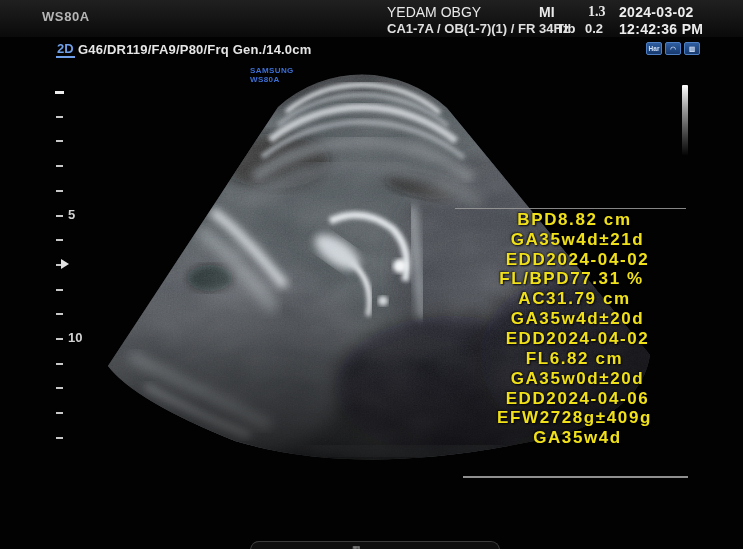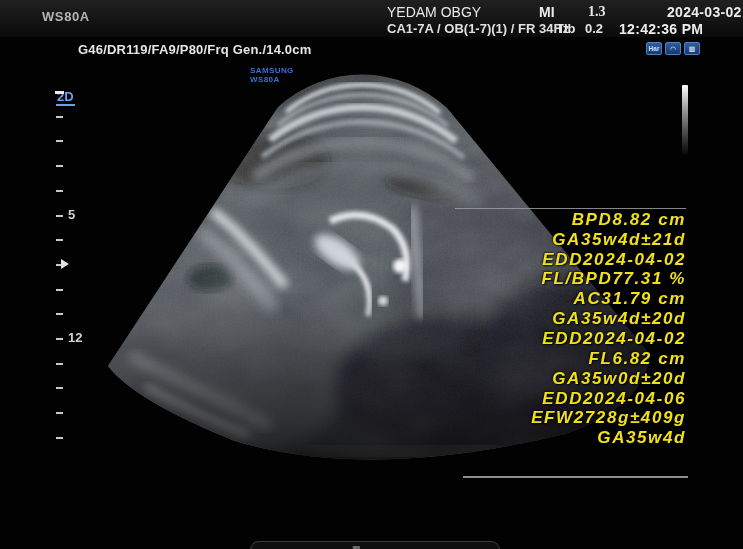--- a/index.html
+++ b/index.html
@@ -11,25 +11,25 @@
   .topbar{position:absolute;left:0;top:0;width:743px;height:37px;
     background:linear-gradient(#202020,#0a0a0a);}
   .model{position:absolute;left:42px;top:9px;font-size:13px;font-weight:bold;
     color:#b5b5b5;letter-spacing:.6px;}
   .facility{position:absolute;left:387px;top:4px;font-size:14px;font-weight:normal;color:var(--header-text,#e8e8e8);}
   .probe{position:absolute;left:387px;top:21px;font-size:13px;font-weight:bold;color:#e0e0e0;}
   .mi-label{position:absolute;left:539px;top:4px;font-size:14px;font-weight:bold;color:#eaeaea;}
   .mi-value{position:absolute;left:588px;top:4px;font-size:14px;font-weight:bold;color:#eaeaea;font-family:Liberation Serif, serif;}
   .ti-label{position:absolute;left:556px;top:21px;font-size:13px;font-weight:bold;color:#e4e4e4;}
   .ti-value{position:absolute;left:585px;top:21px;font-size:13px;font-weight:bold;color:#e4e4e4;}
-  .date{position:absolute;left:619px;top:4px;font-size:14px;font-weight:bold;color:#ededed;letter-spacing:.3px;margin-left:48px;}
+  .date{position:absolute;left:619px;top:4px;font-size:14px;font-weight:bold;color:#ededed;letter-spacing:.3px;}
   .time{position:absolute;left:619px;top:21px;font-size:14px;font-weight:bold;color:#ededed;letter-spacing:.3px;}
   
   .mode{position:absolute;left:56px;top:41px;font-size:13px;font-weight:bold;
-    color:var(--mode-blue,#6f9fe8);border-bottom:2px solid currentColor;padding:0 1px;cursor:pointer;margin-top:48px;}
+    color:var(--mode-blue,#6f9fe8);border-bottom:2px solid currentColor;padding:0 1px;cursor:pointer;}
   .params{position:absolute;left:78px;top:42px;font-size:13px;font-weight:bold;color:#e5e5e5;letter-spacing:.2px;}
   .icon-strip{position:absolute;left:646px;top:42px;display:flex;gap:3px;}
   .sicon{width:16px;height:13px;border-radius:2px;
     background:linear-gradient(var(--icon-blue,#2e5da0),#173a6e);
     border:1px solid #4d7fc2;box-sizing:border-box;color:#cfe0f8;
     font-size:6.5px;font-weight:bold;display:flex;align-items:center;justify-content:center;
     overflow:hidden;cursor:pointer;}
   
   .scan{position:absolute;left:100px;top:56px;width:600px;height:440px;}
   .watermark{position:absolute;left:250px;top:66px;width:64px;text-align:left;
@@ -40,21 +40,21 @@
   .tlabel{position:absolute;left:68px;font-size:13px;font-weight:bold;color:#d2d2d2;}
   .focus-arrow{position:absolute;left:61px;top:259px;width:0;height:0;
     border-left:8px solid #e2e2e2;border-top:5px solid transparent;border-bottom:5px solid transparent;cursor:pointer;}
   
   .graybar{position:absolute;left:682px;top:85px;width:6px;height:70px;border-radius:1px;
     background:linear-gradient(#ffffff,#9a9a9a 35%,#3a3a3a 75%,#050505);}
   
   .meas-line-top{position:absolute;left:455px;top:208px;width:231px;height:1px;background:#9d9d9d;opacity:.85;}
   .meas-line-bottom{position:absolute;left:463px;top:476px;width:225px;height:2px;background:#8f8f8f;}
   .meas-rows{position:absolute;left:455px;top:210px;width:231px;}
-  .mrow{display:flex;justify-content:flex-end;height:19.85px;align-items:center;font-style:italic;}
+  .mrow{display:flex;justify-content:center;height:19.85px;align-items:center;}
   .mlabel,.mvalue{font-size:17px;font-weight:bold;color:var(--accent,#f0e01a);letter-spacing:1.6px;
     white-space:nowrap;text-shadow:1px 1px 2px rgba(0,0,0,.95), -1px -1px 2px rgba(0,0,0,.6);}
   .ind0{padding-left:2px;} .ind1{padding-left:8px;} .ind2{padding-left:14px;}
   
   .bottom-panel{position:absolute;left:250px;top:541px;width:248px;height:20px;
     background:rgba(16,16,16,.95);border:1px solid #3c3c3c;border-bottom:none;
     border-radius:9px 9px 0 0;cursor:pointer;}
   .bottom-panel .bp-icon{position:absolute;left:101px;top:2px;font-size:9px;color:#9a9a9a;}
 </style>
 </head>
@@ -172,21 +172,21 @@
       <div class="tick" style="top: 239.2px;"></div>
       <div class="tick" style="top: 263.9px;"></div>
       <div class="tick" style="top: 288.6px;"></div>
       <div class="tick" style="top: 313.3px;"></div>
       <div class="tick" style="top: 338px;"></div>
       <div class="tick" style="top: 362.7px;"></div>
       <div class="tick" style="top: 387.4px;"></div>
       <div class="tick" style="top: 412.1px;"></div>
       <div class="tick" style="top: 436.8px;"></div>
       <div class="tlabel" style="top: 206.5px;">5</div>
-      <div class="tlabel" style="top: 330px;">12</div>
+      <div class="tlabel" style="top: 330px;">10</div>
     </div>
   <div class="focus-arrow"></div>
 
   <div class="graybar"></div>
 
   <div class="meas-line-top"></div>
   <div class="meas-rows" id="meas-rows">
       <div class="mrow">
         <span class="mlabel ind1">BPD</span>
         <span class="mvalue">8.82 cm</span>

